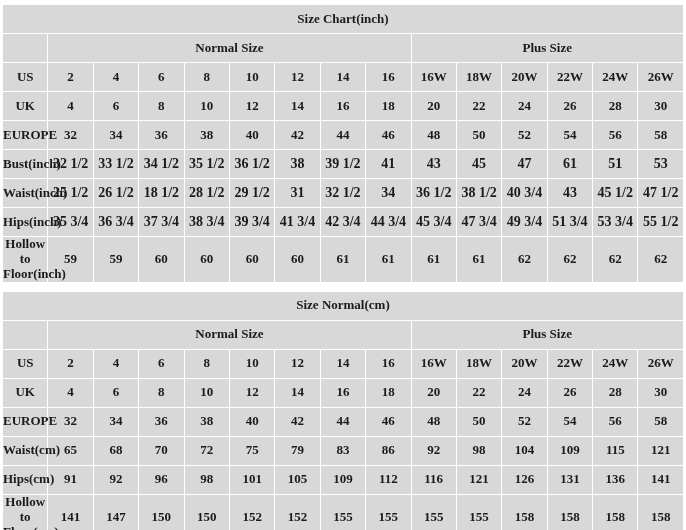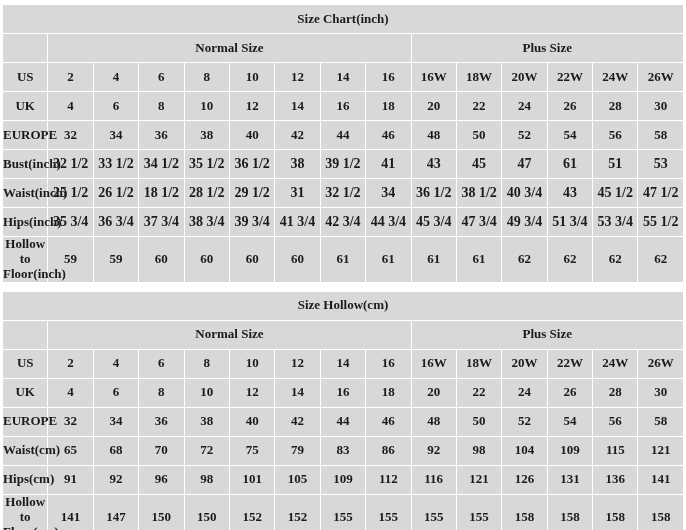--- a/index.html
+++ b/index.html
@@ -197,21 +197,21 @@
         <td class="val">62</td>
         <td class="val">62</td>
         <td class="val">62</td>
       </tr>
     </tbody>
   </table>
 
   <table class="chart">
     <tbody>
       <tr>
-        <td class="title" colspan="15">Size Hollow(cm)</td>
+        <td class="title" colspan="15">Size Normal(cm)</td>
       </tr>
       <tr>
         <td class="blank"></td>
         <td class="group" colspan="8">Normal Size</td>
         <td class="group" colspan="6">Plus Size</td>
       </tr>
       <tr>
         <td class="rowhead">US</td>
         <td class="val">2</td>
         <td class="val">4</td>

